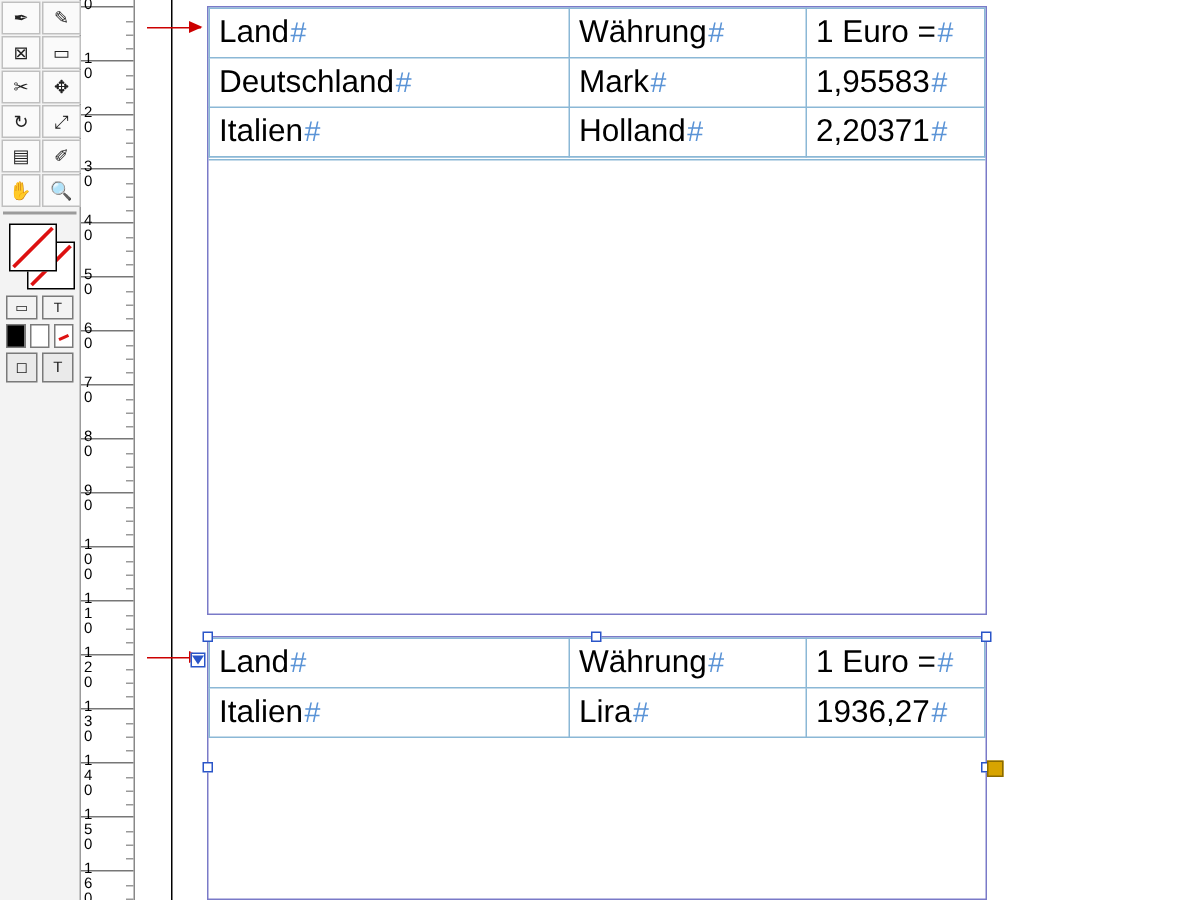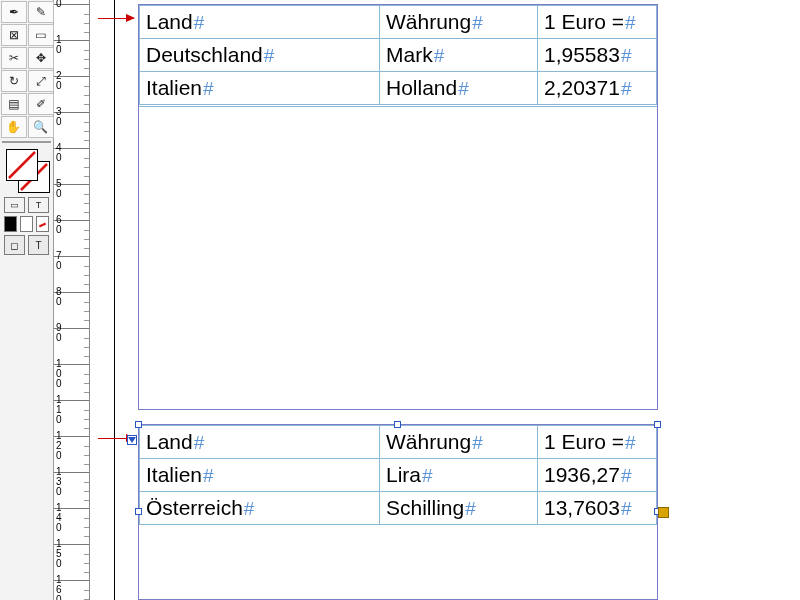--- a/index.html
+++ b/index.html
@@ -516,25 +516,20 @@
           <tr>
             <td><span>Land</span><span class="hash">#</span></td>
             <td><span>Währung</span><span class="hash">#</span></td>
             <td><span>1 Euro =</span><span class="hash">#</span></td>
           </tr>
           <tr>
             <td><span>Italien</span><span class="hash">#</span></td>
             <td><span>Lira</span><span class="hash">#</span></td>
             <td><span>1936,27</span><span class="hash">#</span></td>
           </tr>
-          <tr>
-            <td><span>Österreich</span><span class="hash">#</span></td>
-            <td><span>Schilling</span><span class="hash">#</span></td>
-            <td><span>13,7603</span><span class="hash">#</span></td>
-          </tr>
         </tbody>
     </table>
 
     <div class="handle" style="left:-4px; top:-4px"></div>
     <div class="handle" style="left:calc(50% - 4px); top:-4px"></div>
     <div class="handle" style="right:-4px; top:-4px"></div>
     <div class="handle" style="left:-4px; top:calc(50% - 4px)"></div>
     <div class="handle" style="right:-4px; top:calc(50% - 4px)"></div>
 
     <div class="port" style="left:-12px; top:10px">

